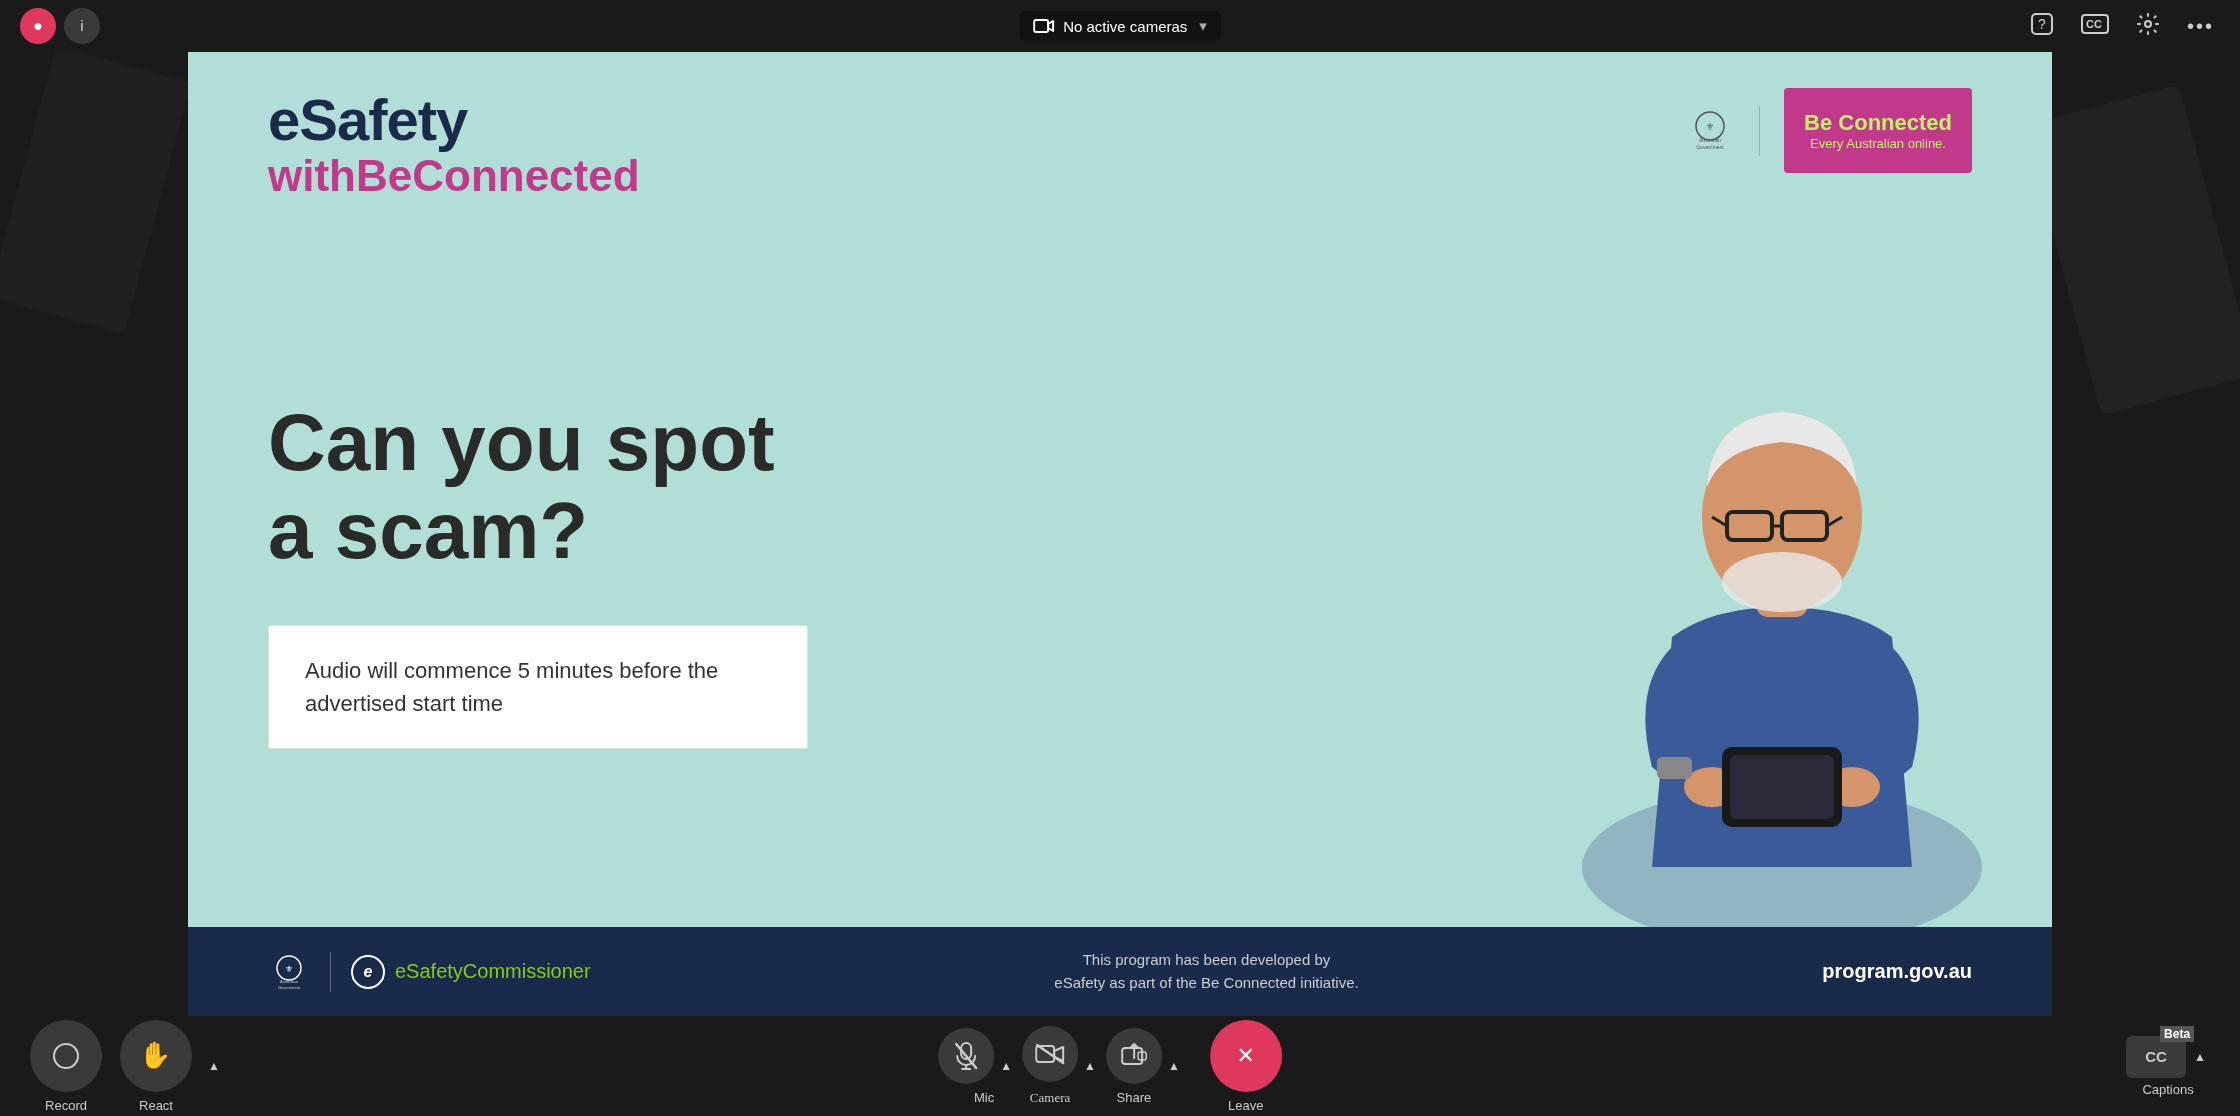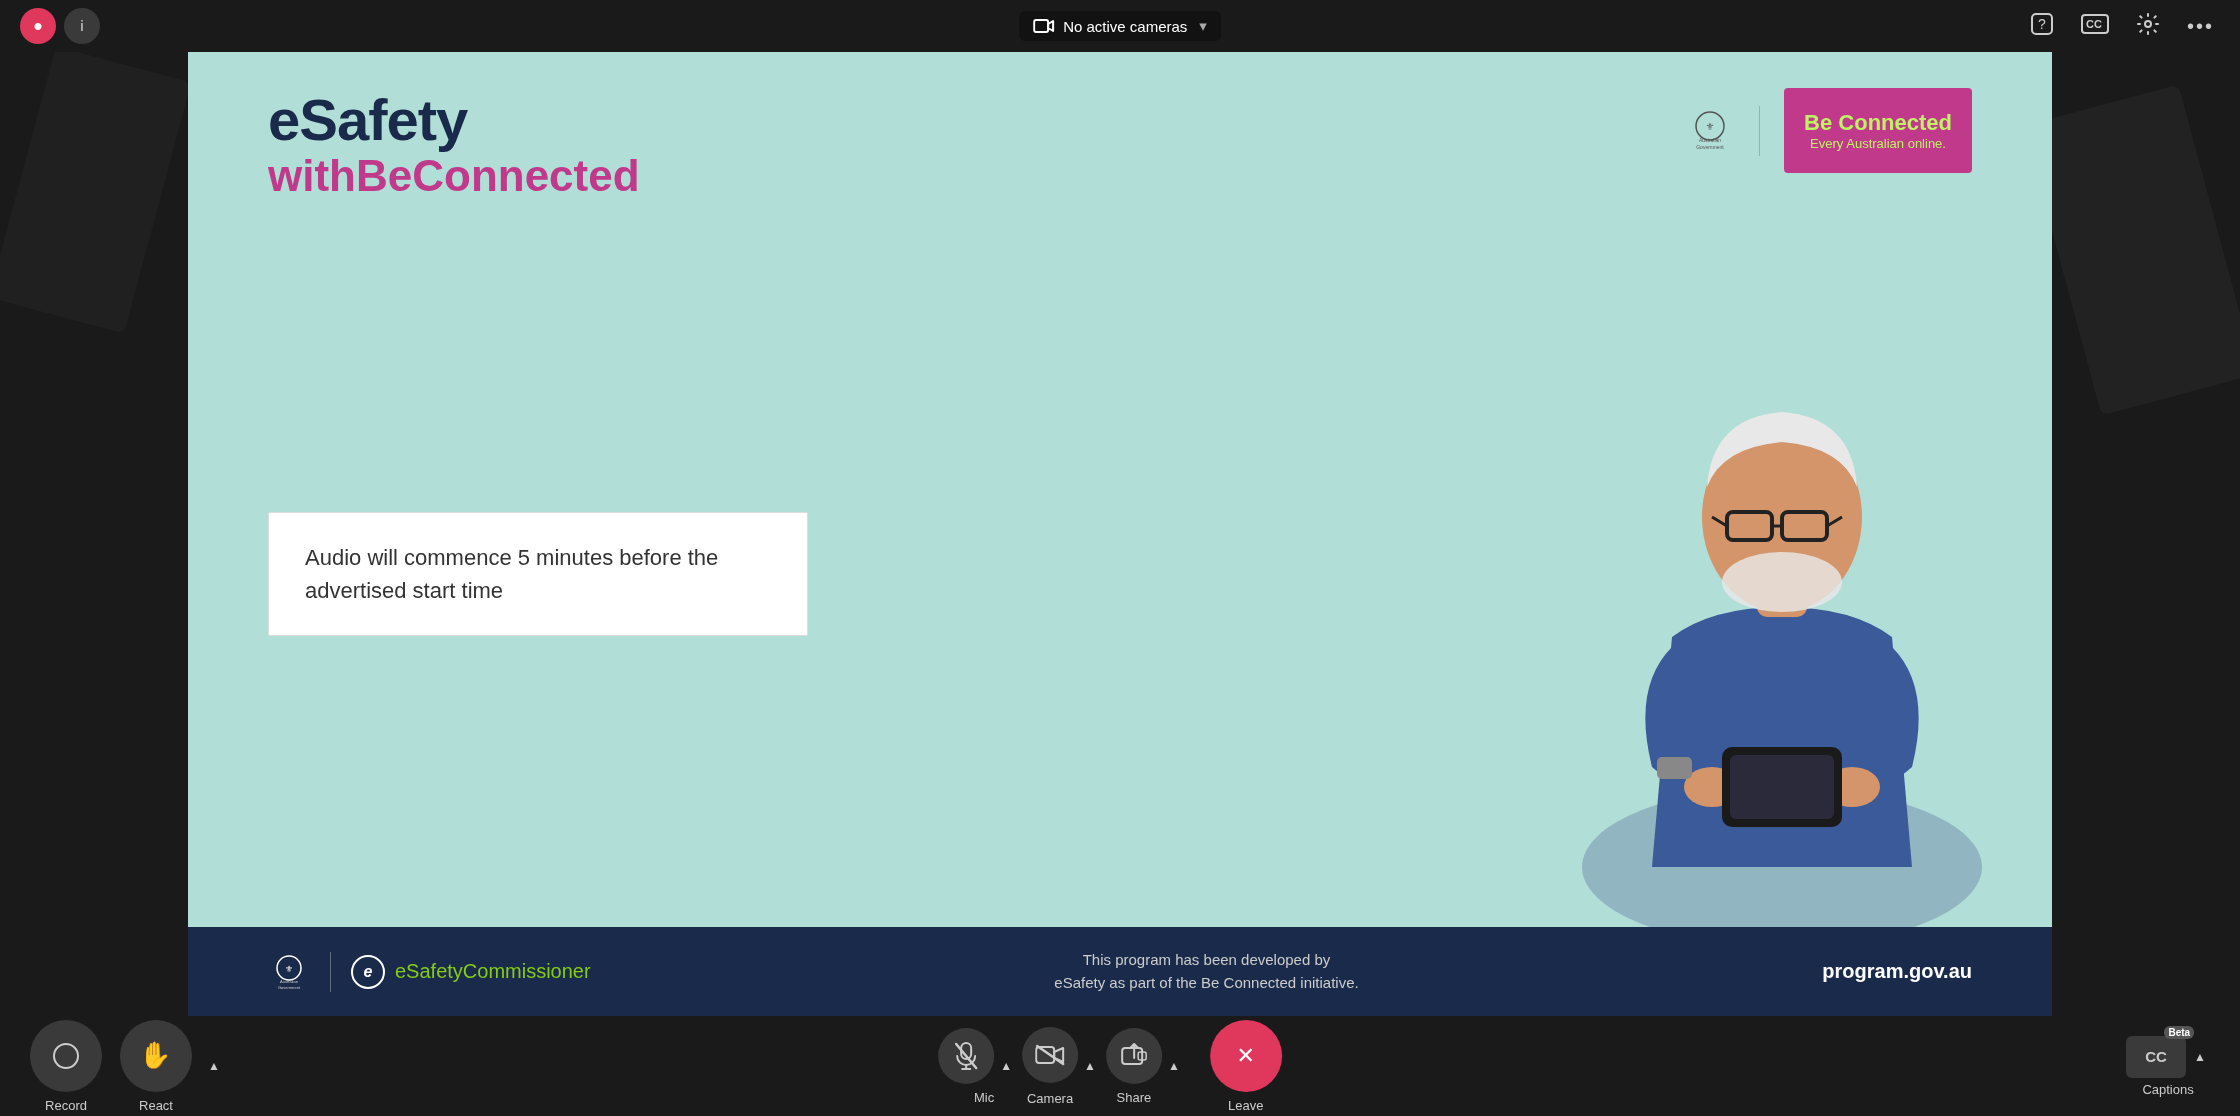--- a/index.html
+++ b/index.html
@@ -394,23 +394,23 @@
       justify-content: center;
       font-size: 28px;
     }
 
     .beta-badge {
       position: absolute;
       top: -10px;
       right: -8px;
       background: #555;
       color: #fff;
-      font-size: 10px;
+      font-size: 12px;
       padding: 1px 4px;
-      border-radius: 6px;
+      border-radius: 0;
     }
 
     .expand-arrow {
       background: none;
       border: none;
       color: #ccc;
       cursor: pointer;
       font-size: 12px;
       padding: 4px;
     }
@@ -527,20 +527,24 @@
           </div>
           <div style="width:1px;height:50px;background:#aaa;margin:0 8px;"></div>
           <div class="be-connected-badge">
             <span class="be-connected-badge-main">Be Connected</span>
             <span class="be-connected-badge-sub">Every Australian online.</span>
           </div>
         </div>
       </div>
 
       <div class="slide-body">
+        <div class="headline">
+          <span>Can you spot</span><br>
+          <span>a scam?</span>
+        </div>
         <div class="audio-notice-box">
           <p class="audio-notice-text">Audio will commence 5 minutes before the advertised start time</p>
         </div>
       </div>
 
       <div class="person-placeholder">
         <svg viewBox="0 0 540 640" width="540" height="640" style="position:absolute;bottom:0;right:0;">
 
           <ellipse cx="270" cy="580" rx="200" ry="80" fill="#4a5a8a" opacity="0.3"></ellipse>
 
@@ -639,21 +643,21 @@
           </svg>
         </button>
         <span class="toolbar-btn-label">Mic</span>
       </div>
       <button class="toolbar-btn-arrow">
         <span>▲</span>
       </button>
     </div>
 
     <div class="toolbar-btn-group">
-      <div style="display:flex;flex-direction:column;align-items:center;gap:8px;">
+      <div style="display:flex;flex-direction:column;align-items:center;gap:8px;font-family:Liberation Serif, serif;">
         <button style="background:#3a3a3a;border:none;width:56px;height:56px;border-radius:50%;cursor:pointer;display:flex;align-items:center;justify-content:center;">
           <svg width="30" height="22" viewBox="0 0 30 22" fill="none">
             <rect x="1" y="3" width="18" height="16" rx="3" stroke="#ccc" stroke-width="2"></rect>
             <path d="M19 8l9-4v14l-9-4V8z" stroke="#ccc" stroke-width="2" stroke-linejoin="round"></path>
             <line x1="2" y1="2" x2="28" y2="20" stroke="#ccc" stroke-width="2.5" stroke-linecap="round"></line>
           </svg>
         </button>
         <span class="toolbar-btn-label">Camera</span>
       </div>
       <button class="toolbar-btn-arrow">

